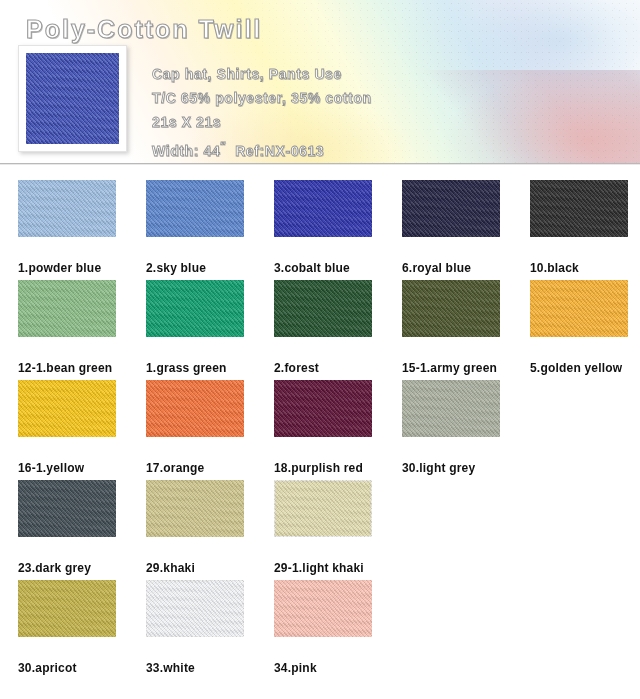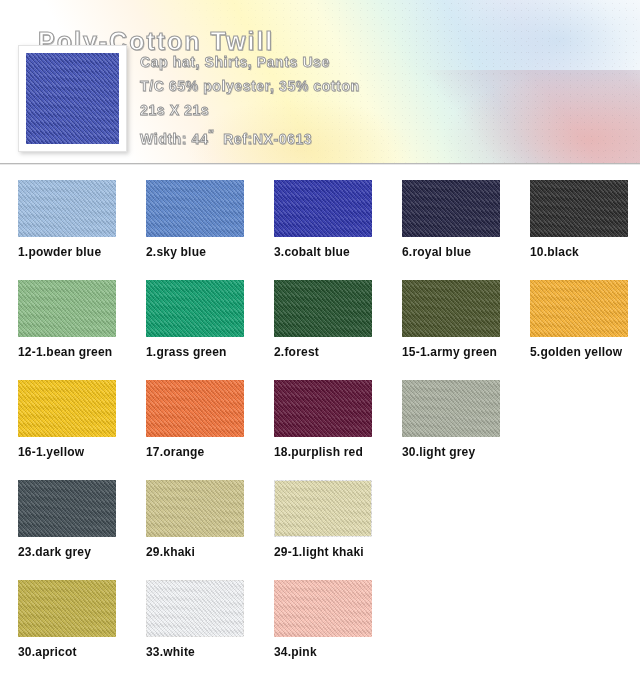--- a/index.html
+++ b/index.html
@@ -79,21 +79,21 @@
     background-size: 7px 7px, 11px 11px;
     background-position: 0 0, 4px 3px;
     -webkit-mask-image: linear-gradient(55deg, rgba(0,0,0,0) 35%, rgba(0,0,0,1) 72%, rgba(0,0,0,.7) 100%);
             mask-image: linear-gradient(55deg, rgba(0,0,0,0) 35%, rgba(0,0,0,1) 72%, rgba(0,0,0,.7) 100%);
   }
 
   #title {
     position: absolute;
     left: 22px;
     top: 11px;
-    margin: 16px;
+    margin: 4px;
     font-size: 25px;
     font-weight: bold;
     letter-spacing: 2px;
     color: #ffffff;
     -webkit-text-stroke: 1.1px #9a9a9a;
     text-shadow: 1px 1px 0 rgba(140,140,140,.55);
     white-space: nowrap;
   }
 
   #main-swatch-frame {
@@ -112,21 +112,21 @@
     width: 100%;
     height: 100%;
     position: relative;
     overflow: hidden;
   }
 
   #spec-list {
     position: absolute;
     left: 140px;
     top: 50px;
-    margin: 0;
+    margin: 12px;
     padding: 0;
     list-style: none;
   }
   #spec-list li {
     font-size: 14px;
     font-weight: bold;
     letter-spacing: .6px;
     line-height: 24px;
     color: #ffffff;
     -webkit-text-stroke: .85px #8f8f8f;
@@ -165,21 +165,21 @@
   }
   .cell.empty { visibility: hidden; }
   .swatch {
     width: 98px;
     height: 57px;
     position: relative;
     overflow: hidden;
   }
   .swatch.pale { box-shadow: 0 0 0 1px #ededed inset; }
   .cell-label {
-    margin-top: 8px;
+    margin-top: 24px;
     font-size: 12px;
     font-weight: bold;
     color: #111111;
     letter-spacing: .2px;
     white-space: nowrap;
   }
 
   
   .twill::before {
     content: "";

